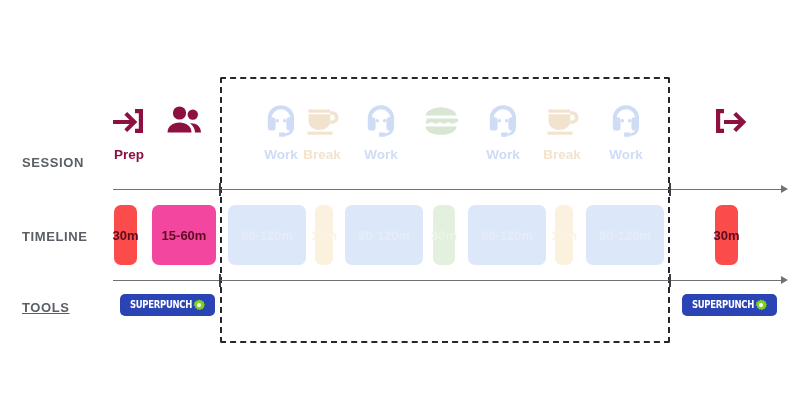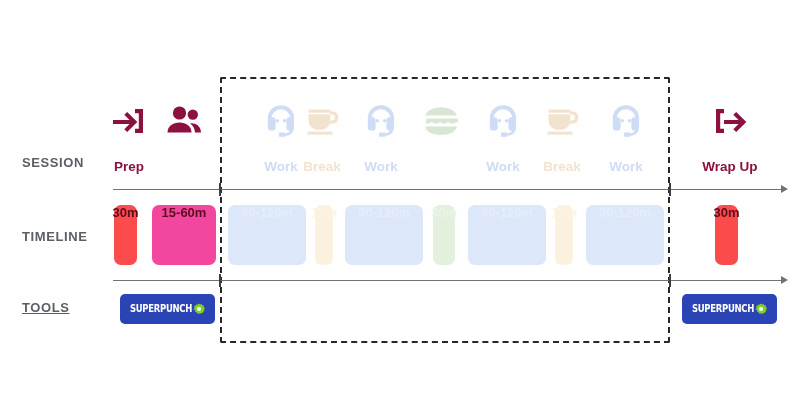--- a/index.html
+++ b/index.html
@@ -82,31 +82,32 @@
     width: 86px;
     text-align: center;
   }
   .session-icon {
     height: 44px;
     display: flex;
     align-items: center;
     justify-content: center;
   }
   .session-name {
-    margin-top: 16px;
+    margin-top: 4px;
     font-size: 13.5px;
     font-weight: bold;
     line-height: 15px;
   }
 
   
   .tl-block {
     position: absolute;
     border-radius: 7px;
     display: flex;
+    align-items: center;
     justify-content: center;
     box-sizing: border-box;
   }
   .tl-text {
     font-size: 13px;
     font-weight: bold;
     white-space: nowrap;
   }
 
   
@@ -118,21 +119,21 @@
     text-align: center;
     font-size: 14px;
     font-weight: bold;
     color: #1b1d20;
     z-index: 5;
   }
 
   
   .tool-badge {
     position: absolute;
-    height: 30px;
+    height: 22px;
     border-radius: 5px;
     background: #2b44b5;
     display: flex;
     align-items: center;
     justify-content: center;
   }
   .badge-logo {
     display: flex;
     align-items: center;
     gap: 1px;
@@ -258,21 +259,20 @@
         </div>
         <div class="session-name" style="color: rgb(207, 220, 245); white-space: pre-line;">Work</div>
       </div>
       <div class="session-col" style="left: 687px;">
         <div class="session-icon">
           <svg width="40" height="40" viewBox="0 0 40 40" fill="#8c1040">
             <path d="M6 8h8v4.2h-3.8v15.6H14V32H6z"></path>
             <path d="M14 19h14.5l-5.2-5.2 2.9-2.9 10.1 10.1-10.1 10.1-2.9-2.9 5.2-5.2H14z"></path>
           </svg>
         </div>
-        <div class="session-name" style="color: rgb(140, 16, 64); white-space: pre-line;">Wrap Up</div>
       </div>
     </div>
 
   <div id="timeline-layer">
       <div class="tl-block" style="left: 114px; top: 192px; width: 23px; height: 60px; background: rgb(251, 75, 75);">
         <span class="tl-text" style="color: rgb(92, 12, 31);">30m</span>
       </div>
       <div class="tl-block" style="left: 152px; top: 192px; width: 64px; height: 60px; background: rgb(243, 71, 159);">
         <span class="tl-text" style="color: rgb(92, 12, 31);">15-60m</span>
       </div>

